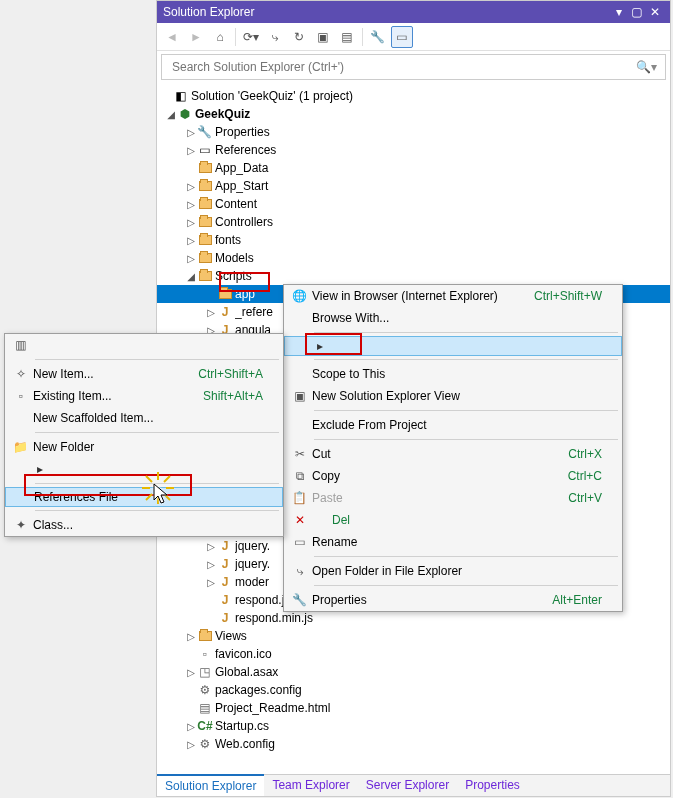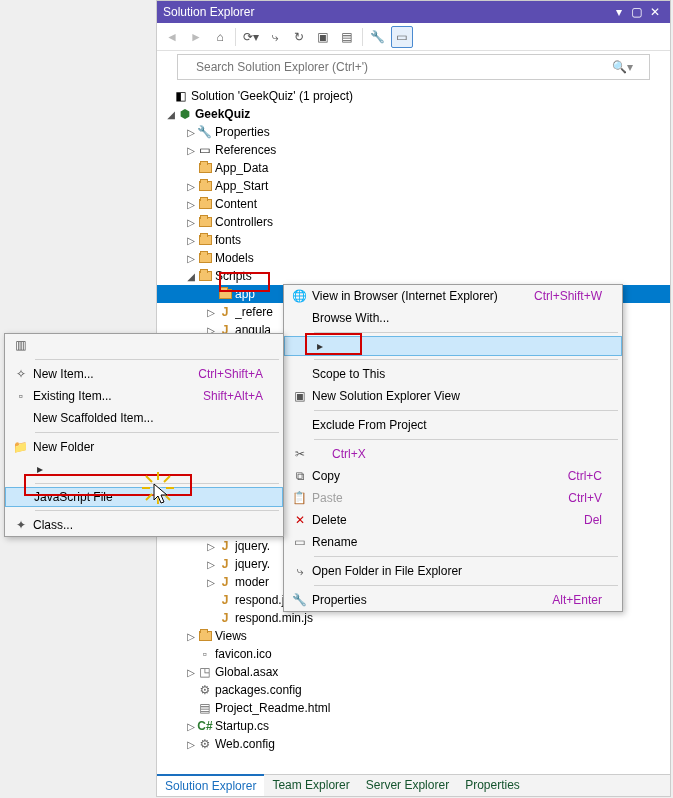--- a/index.html
+++ b/index.html
@@ -6,21 +6,21 @@
   body { margin: 0; background: #efefef; width: 673px; height: 798px; position: relative; overflow: hidden; }
   .panel { position: absolute; left: 156px; top: 0; width: 515px; height: 797px; background: #fff; border: 1px solid #ccc; }
   .titlebar { background: #5c4db1; color: #fff; height: 22px; display: flex; align-items: center; padding: 0 6px; }
   .titlebar .title { flex: 1; font-weight: normal; }
   .titlebar .wbtn { width: 18px; text-align: center; cursor: pointer; }
   .toolbar { height: 28px; display: flex; align-items: center; gap: 2px; padding: 0 4px; border-bottom: 1px solid #e0e0e0; }
   .tbtn { width: 22px; height: 22px; display: flex; align-items: center; justify-content: center; color: #555; cursor: pointer; border-radius: 2px; }
   .tbtn.disabled { color: #bbb; cursor: default; }
   .tbtn.box { border: 1px solid #4a8ad0; background: #e6f0fb; }
   .tsep { width: 1px; height: 18px; background: #ddd; margin: 0 2px; }
-  .searchrow { display: flex; align-items: center; height: 26px; border: 1px solid #ccc; margin: 3px 20px; padding: 0 16px; }
+  .searchrow { display: flex; align-items: center; height: 26px; border: 1px solid #ccc; margin: 3px 4px; padding: 0 8px; }
   .searchrow input { flex: 1; border: none; outline: none; color: #888; background: transparent; }
   .tree { padding: 4px 0 2px 4px; overflow: hidden; }
   .row { display: flex; align-items: center; height: 18px; white-space: nowrap; }
   .row.sel { background: #007acc; color: #fff; margin-left:-4px; padding-left:4px; }
   .exp { width: 12px; text-align: center; color: #555; cursor: pointer; font-size: 10px; }
   .ind { display: inline-block; }
   .ic { width: 16px; height: 16px; display: inline-flex; align-items: center; justify-content: center; margin-right: 2px; }
   .folder { background: #f5c36b; border: 1px solid #c98d2b; width: 13px; height: 10px; position: relative; }
   .folder::before { content:""; position:absolute; top:-3px; left:0; width:6px; height:3px; background:#f5c36b; border:1px solid #c98d2b; border-bottom:none; }
   .csfile { color:#2e7d32; font-weight:bold; }
@@ -31,28 +31,28 @@
   .hbox-app { left: 219px; top: 272px; width: 51px; height: 20px; }
   .hbox-add { left: 305px; top: 333px; width: 57px; height: 22px; }
   .hbox-js  { left: 24px; top: 474px; width: 168px; height: 22px; }
   .ctxmenu { position: absolute; background: #f5f5f5; border: 1px solid #9e9e9e; box-shadow: 2px 2px 6px rgba(0,0,0,0.25); }
   .ctxmenu .mi { display: flex; align-items: center; height: 22px; padding: 0 10px 0 4px; cursor: default; }
   .ctxmenu .mi.hl { background: #cce8fb; border: 1px solid #6bb8e6; height: 20px; }
   .ctxmenu .mi.dis { color: #a0a0a0; }
   .ctxmenu .msep { height: 1px; background: #d0d0d0; margin: 3px 4px 3px 30px; }
   .ctxmenu .micon { width: 24px; text-align: center; color: #555; }
   .ctxmenu .mtxt { flex: 1; }
-  .ctxmenu .mkey { color: #a21caf; margin-left: 20px; }
+  .ctxmenu .mkey { color: #15803d; margin-left: 20px; }
   .ctxmenu .marrow { width: 10px; text-align: right; color: #333; }
   .menu-right { left: 283px; top: 284px; width: 340px; }
   .menu-left  { left: 4px;   top: 333px; width: 280px; }
   .cursor { position: absolute; left: 152px; top: 482px; pointer-events: none; }
   .cursor svg { filter: drop-shadow(0 0 1px #fff); }
   .tabs { position: absolute; bottom: 0; left: 0; right: 0; height: 22px; display: flex; background: #f3f3f3; border-top: 1px solid #ccc; }
-  .tab { padding: 3px 8px; color: #14532d; cursor: pointer; }
+  .tab { padding: 3px 8px; color: #6d28d9; cursor: pointer; }
   .tab.active { color: #1a6fbf; border-top: 2px solid #1a6fbf; margin-top:-1px; background:#fff; }
   .truncnode { overflow: hidden; max-width: 60px; text-overflow: clip; }
   .burst { position: absolute; left: 140px; top: 470px; pointer-events: none; }
 </style>
 </head>
 <body>
 
 <div class="panel">
   <div class="titlebar">
     <span class="title">Solution Explorer</span>
@@ -300,38 +300,38 @@
     </div>
   <div class="msep"></div>
   <div class="mi">
       <span class="micon"></span>
       <span class="mtxt">Exclude From Project</span>
       <span class="marrow"></span>
     </div>
   <div class="msep"></div>
   <div class="mi">
       <span class="micon">✂</span>
+      <span class="mtxt">Cut</span>
       <span class="mkey">Ctrl+X</span>
       <span class="marrow"></span>
     </div>
   <div class="mi">
       <span class="micon">⧉</span>
       <span class="mtxt">Copy</span>
       <span class="mkey">Ctrl+C</span>
       <span class="marrow"></span>
     </div>
   <div class="mi dis">
       <span class="micon">📋</span>
       <span class="mtxt">Paste</span>
       <span class="mkey">Ctrl+V</span>
       <span class="marrow"></span>
     </div>
   <div class="mi">
       <span class="micon" style="color:#c00">✕</span>
-      <span class="mtxt">Delete</span>
       <span class="mkey">Del</span>
       <span class="marrow"></span>
     </div>
   <div class="mi">
       <span class="micon">▭</span>
       <span class="mtxt">Rename</span>
       <span class="marrow"></span>
     </div>
   <div class="msep"></div>
   <div class="mi">
@@ -377,21 +377,21 @@
       <span class="mtxt">New Folder</span>
       <span class="marrow"></span>
     </div>
   <div class="mi">
       <span class="micon"></span>
       <span class="marrow">▸</span>
     </div>
   <div class="msep"></div>
   <div class="mi hl">
       <span class="micon"></span>
-      <span class="mtxt">JavaScript File</span>
+      <span class="mtxt">References File</span>
       <span class="marrow"></span>
     </div>
   <div class="msep"></div>
   <div class="mi">
       <span class="micon">✦</span>
       <span class="mtxt">Class...</span>
       <span class="marrow"></span>
     </div>
 </div>
 

